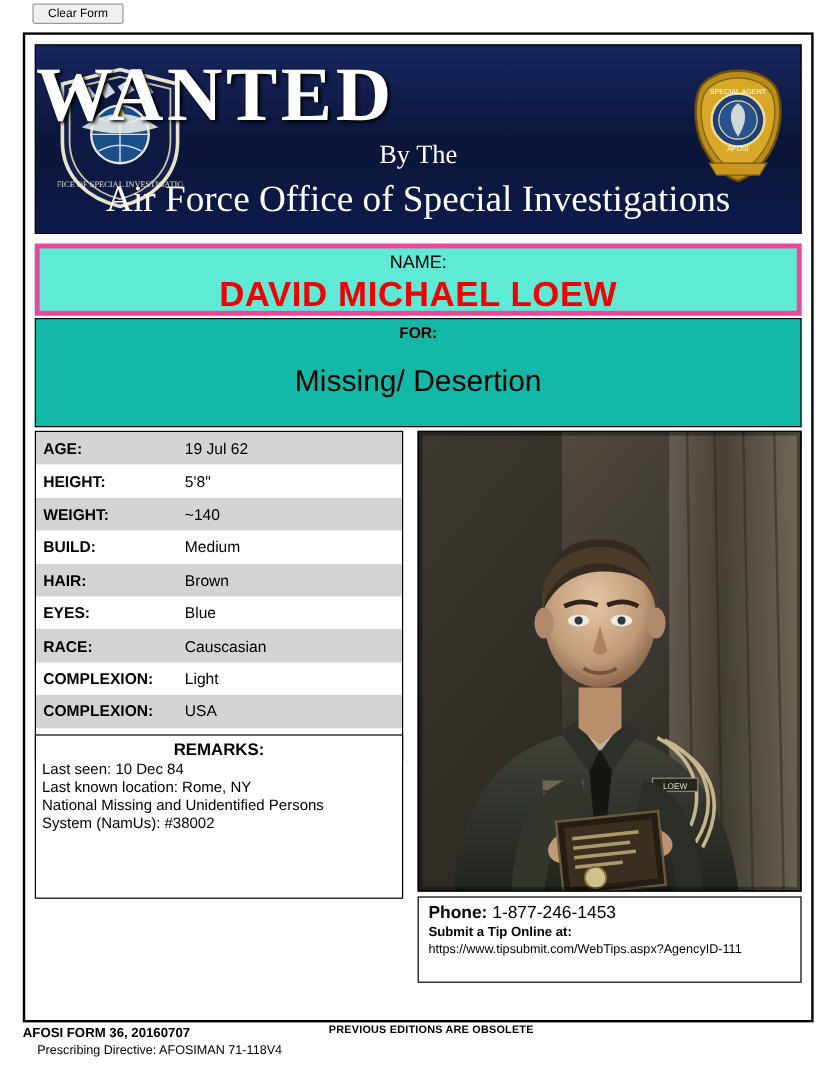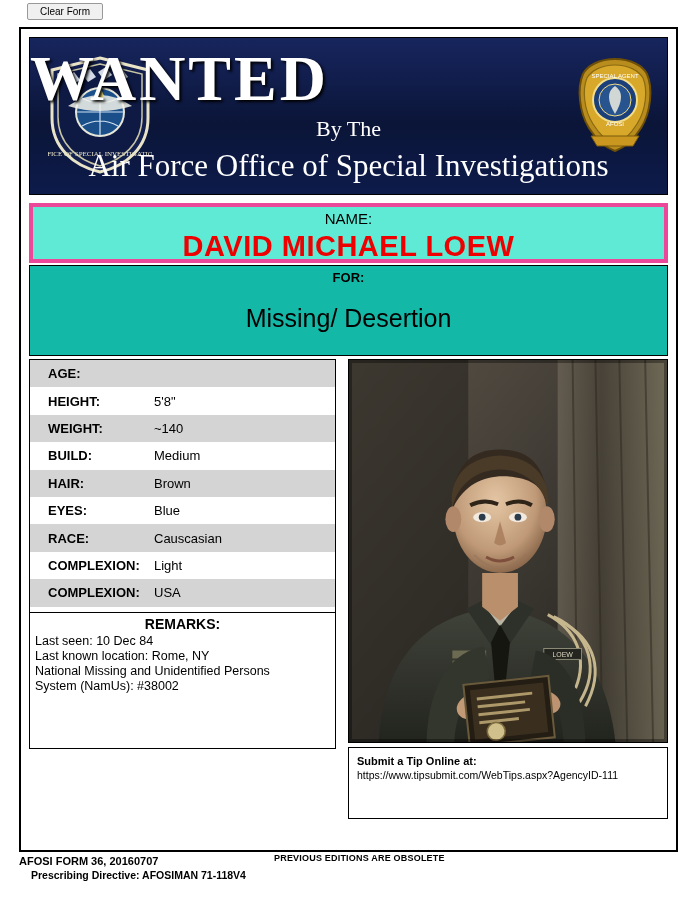--- a/index.html
+++ b/index.html
@@ -170,21 +170,21 @@
   }
   .stat-row {
     display: flex;
     height: 27.4px;
     align-items: center;
     font-size: 13px;
   }
   .stat-row.shade { background: #d4d4d4; }
   .stat-key {
     width: 124px;
-    padding-left: 18px;
+    padding-left: 6px;
     font-weight: bold;
     color: #000;
     white-space: nowrap;
   }
   .stat-val {
     flex: 1;
     color: #000;
     white-space: nowrap;
   }
 
@@ -238,21 +238,21 @@
   .contact-line2 { font-size: 11px; font-weight: bold; color:#000; margin-top: 2px;}
   .contact-line3 { font-size: 10.5px; color:#000; margin-top: 2px;}
 
   
   .footer {
     position: absolute;
     left: 19px; top: 855px;
     width: 659px; height: 40px;
   }
   .form-id { font-size: 11px; font-weight: bold; color:#000; }
-  .prescribe { font-size: 10.5px; font-weight: bold; color:#000; margin-top: 2px; padding-left: 12px;}
+  .prescribe { font-size: 10.5px; font-weight: normal; color:#000; margin-top: 2px; padding-left: 12px;}
   .prev-ed {
     position: absolute;
     left: 255px; top: -2px;
     font-size: 9px;
     font-weight: bold;
     color: #000;
     letter-spacing: 0.2px;
     text-align: center;
   }
 </style>
@@ -316,20 +316,21 @@
     <div class="for-block">
       <div class="for-label">FOR:</div>
       <div class="for-value">Missing/ Desertion</div>
     </div>
 
     <div class="mid">
 
       <div class="stats">
         <div class="stat-row shade">
           <div class="stat-key">AGE:</div>
+          <div class="stat-val">19 Jul 62</div>
         </div>
         <div class="stat-row">
           <div class="stat-key">HEIGHT:</div>
           <div class="stat-val">5'8"</div>
         </div>
         <div class="stat-row shade">
           <div class="stat-key">WEIGHT:</div>
           <div class="stat-val">~140</div>
         </div>
         <div class="stat-row">
@@ -465,20 +466,24 @@
               <rect x="130" y="360" width="40" height="3"></rect>
             </g>
             <circle cx="146" cy="372" r="9" fill="#cfc08c" stroke="#7e6c3e" stroke-width="1.5"></circle>
           </g>
 
           <rect x="0" y="0" width="320" height="384" fill="none" stroke="#000" stroke-width="6" opacity="0.35"></rect>
         </svg>
       </div>
 
       <div class="contact">
+        <div class="contact-line1">
+          <span>Phone:</span>
+          <span class="num">1-877-246-1453</span>
+        </div>
         <div class="contact-line2">Submit a Tip Online at:</div>
         <div class="contact-line3">https://www.tipsubmit.com/WebTips.aspx?AgencyID-111</div>
       </div>
 
     </div>
   </div>
 
   <div class="footer">
     <div class="form-id">AFOSI FORM 36, 20160707</div>
     <div class="prescribe">Prescribing Directive: AFOSIMAN 71-118V4</div>

